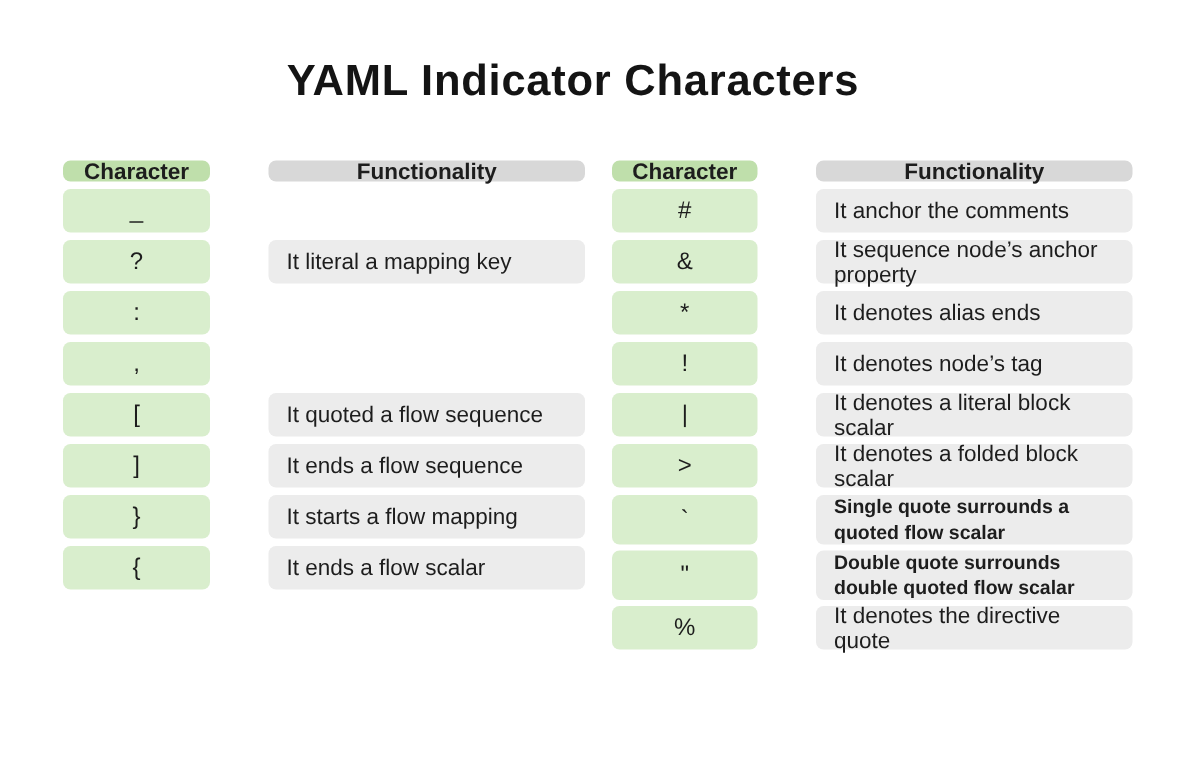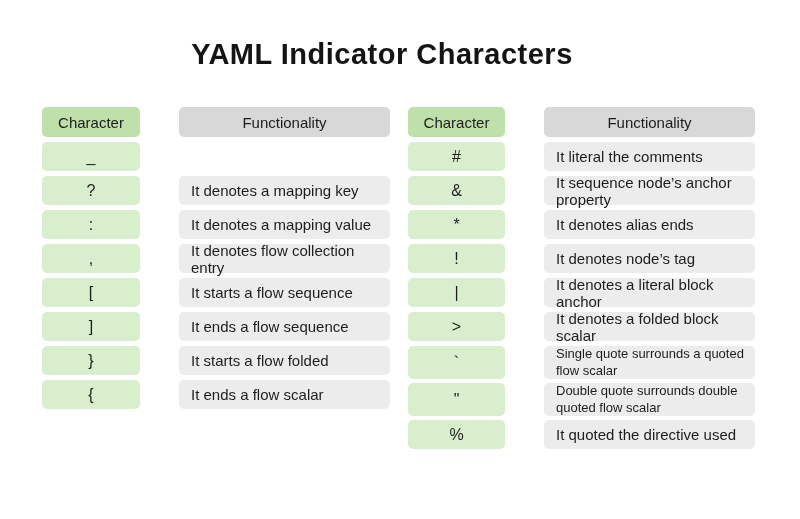--- a/index.html
+++ b/index.html
@@ -50,107 +50,105 @@
     font-size:16px;
   }
   .table.right .cell.char{width:97px;}
   .cell.func{
     flex:1;
     background:var(--row-gray);
     padding:2px 10px 2px 12px;
     font-size:15px;
     margin-left:36px;
   }
-  .row.header .cell{height:30px;font-weight:normal;font-size:15px;text-align:right;}
+  .row.header .cell{height:14px;font-weight:bold;font-size:15px;text-align:right;}
   .row.header .cell.char{background:var(--header-green);}
   .row.header .cell.func{background:var(--header-gray);justify-content:center;padding:0;}
   .row.body .cell{height:29px;}
   .row.body.tall .cell{height:33px;}
   .row.body.tall{margin-bottom:4px;}
-  .row.body.tall .cell.func{font-size:13px;line-height:1.25;}
+  .row.body.tall .cell.func{font-size:13px;line-height:1.25;font-weight:bold;}
 </style>
 </head>
 <body>
 
 <main>
   <h1 class="title">YAML Indicator Characters</h1>
 
   <div class="table left">
     <div class="row header">
       <div class="cell char">Character</div>
       <div class="cell func">Functionality</div>
     </div>
     <div class="row body">
       <div class="cell char">_</div>
     </div>
     <div class="row body">
       <div class="cell char">?</div>
-      <div class="cell func">It denotes a mapping key</div>
+      <div class="cell func">It literal a mapping key</div>
     </div>
     <div class="row body">
       <div class="cell char">:</div>
-      <div class="cell func">It denotes a mapping value</div>
     </div>
     <div class="row body">
       <div class="cell char">,</div>
-      <div class="cell func">It denotes flow collection entry</div>
     </div>
     <div class="row body">
       <div class="cell char">[</div>
-      <div class="cell func">It starts a flow sequence</div>
+      <div class="cell func">It quoted a flow sequence</div>
     </div>
     <div class="row body">
       <div class="cell char">]</div>
       <div class="cell func">It ends a flow sequence</div>
     </div>
     <div class="row body">
       <div class="cell char">}</div>
-      <div class="cell func">It starts a flow folded</div>
+      <div class="cell func">It starts a flow mapping</div>
     </div>
     <div class="row body">
       <div class="cell char">{</div>
       <div class="cell func">It ends a flow scalar</div>
     </div>
   </div>
 
   <div class="table right">
     <div class="row header">
       <div class="cell char">Character</div>
       <div class="cell func">Functionality</div>
     </div>
     <div class="row body">
       <div class="cell char">#</div>
-      <div class="cell func">It literal the comments</div>
+      <div class="cell func">It anchor the comments</div>
     </div>
     <div class="row body">
       <div class="cell char">&amp;</div>
       <div class="cell func">It sequence node’s anchor property</div>
     </div>
     <div class="row body">
       <div class="cell char">*</div>
       <div class="cell func">It denotes alias ends</div>
     </div>
     <div class="row body">
       <div class="cell char">!</div>
       <div class="cell func">It denotes node’s tag</div>
     </div>
     <div class="row body">
       <div class="cell char">|</div>
-      <div class="cell func">It denotes a literal block anchor</div>
+      <div class="cell func">It denotes a literal block scalar</div>
     </div>
     <div class="row body">
       <div class="cell char">&gt;</div>
       <div class="cell func">It denotes a folded block scalar</div>
     </div>
     <div class="row body tall">
       <div class="cell char">`</div>
       <div class="cell func">Single quote surrounds a quoted flow scalar</div>
     </div>
     <div class="row body tall">
       <div class="cell char">"</div>
       <div class="cell func">Double quote surrounds double quoted flow scalar</div>
     </div>
     <div class="row body">
       <div class="cell char">%</div>
-      <div class="cell func">It quoted the directive used</div>
+      <div class="cell func">It denotes the directive quote</div>
     </div>
   </div>
 </main>
 
 </body></html>

